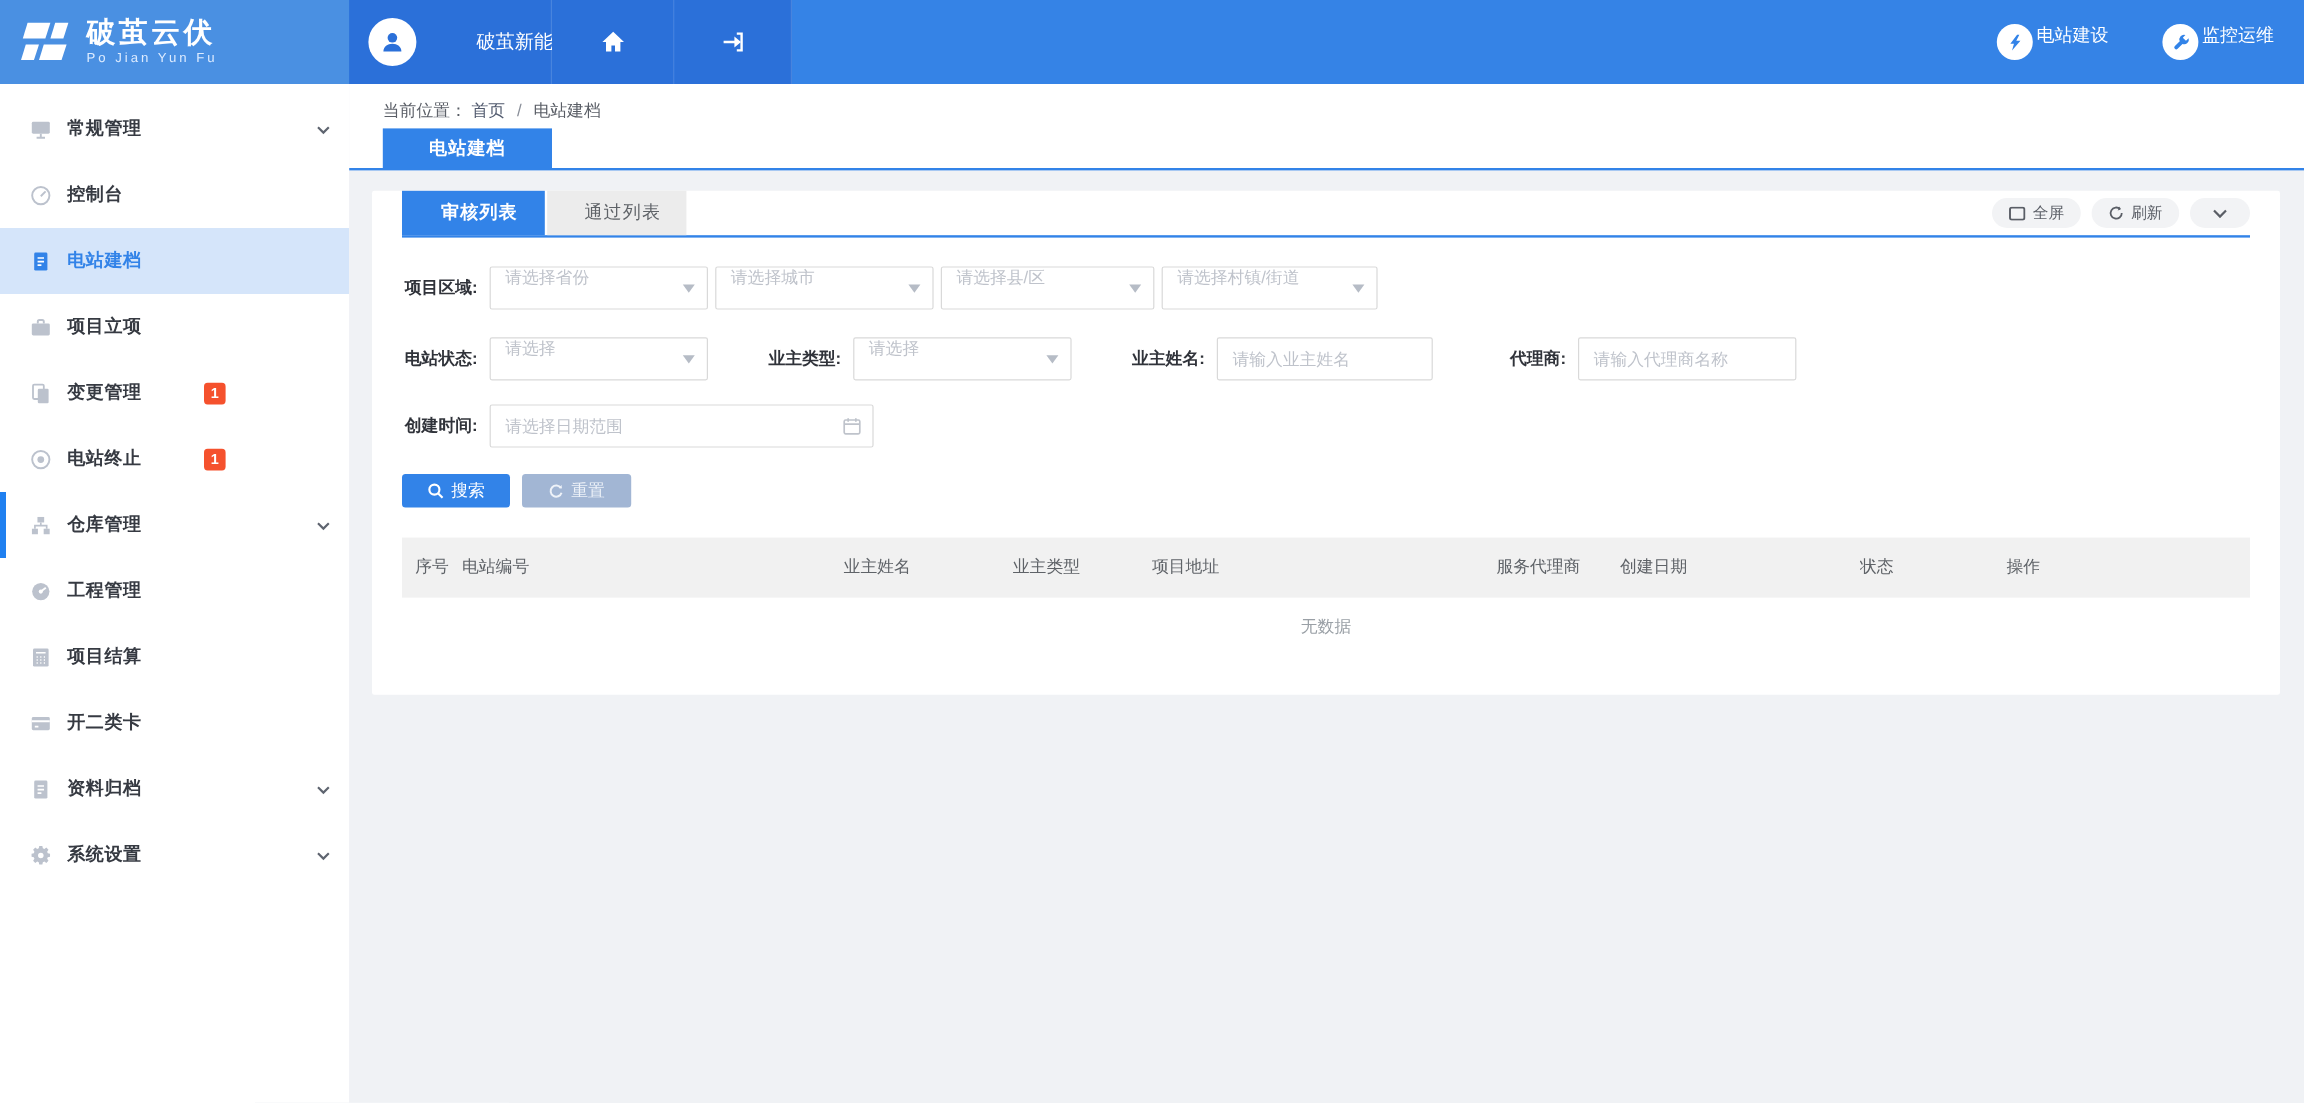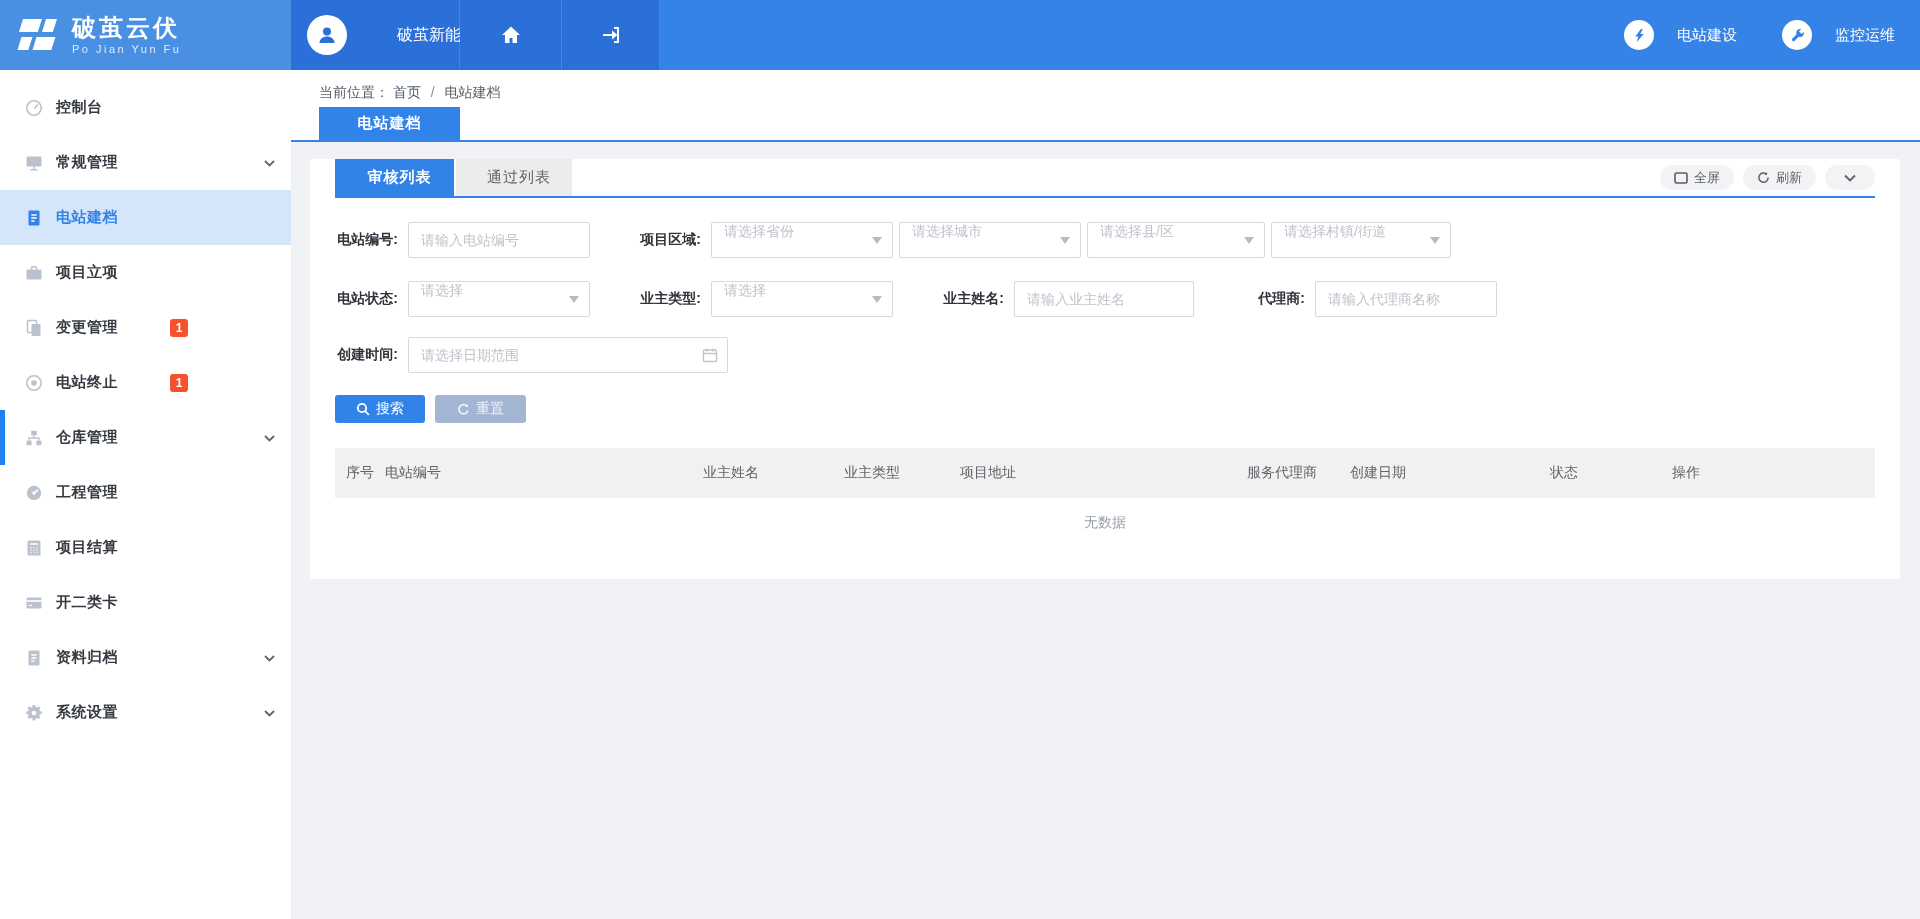--- a/index.html
+++ b/index.html
@@ -12,21 +12,21 @@
   .logo-mark { width:46px; height:38px; margin-right:10px; flex:none; }
   .logo-text .t1 { color:#fff; font-size:24px; font-weight:bold; letter-spacing:3px; line-height:26px; }
   .logo-text .t2 { color:#dcebff; font-size:11px; letter-spacing:2.5px; margin-top:2px; }
   .nav-sec { background:#2b70d9; display:flex; align-items:center; justify-content:center; border-right:1px solid rgba(255,255,255,.14); cursor:pointer; }
   .nav-user { width:169px; justify-content:flex-start; padding-left:16px;gap:38px; }
   .avatar { width:40px; height:40px; border-radius:50%; background:#fff; display:flex; align-items:center; justify-content:center; flex:none; }
   .nav-user .uname { color:#fff; font-size:16px; margin-left:12px; white-space:nowrap; }
   .nav-home { width:102px; } .nav-exit { width:98px; }
   .nav-spacer { flex:1; }
   .nav-right { display:flex; align-items:center; gap:45px; padding-right:25px; }
-  .shortcut { display:flex; align-items:center; gap:23px; cursor:pointer; }
+  .shortcut { display:flex; gap:3px; cursor:pointer; }
   .shortcut .circ { width:30px; height:30px; border-radius:50%; background:#fff; display:flex; align-items:center; justify-content:center; }
   .shortcut .sl { color:#fff; font-size:15px; white-space:nowrap; }
 
   
   .sidebar { position:absolute; top:70px; left:0; width:291px; bottom:0; background:#fff; padding-top:10px; }
   .side-item { position:relative; height:55px; display:flex; align-items:center; padding-left:24px; cursor:pointer; }
   .side-item .micon { width:20px; height:20px; margin-right:12px; flex:none; }
   .side-item .mlabel { font-size:15px; color:#363a42; font-weight:bold; letter-spacing:.5px; }
   .side-item.active { background:#d5e5fa; }
   .side-item.active .mlabel { color:#3283e8; }
@@ -146,35 +146,35 @@
         </span>
         <span class="sl">监控运维</span>
       </div>
     </div>
   </div>
 
   <div class="sidebar">
 
     <div class="side-item">
       <svg class="micon" viewBox="0 0 20 20">
-        <circle cx="10" cy="10" r="7.2" fill="none" stroke="#bcc2cd" stroke-width="1.6"></circle>
-        <path d="M10 10.5 14 6.5" stroke="#bcc2cd" stroke-width="1.6" fill="none"></path>
-      </svg>
-      <span class="mlabel">控制台</span>
-    </div>
-
-    <div class="side-item">
-      <svg class="micon" viewBox="0 0 20 20">
         <rect x="2.5" y="3.5" width="15" height="10" rx="1.2" fill="#bcc2cd"></rect>
         <path d="M10 13.5v3M6.5 16.8h7" stroke="#bcc2cd" stroke-width="1.6"></path>
       </svg>
       <span class="mlabel">常规管理</span>
       <svg class="side-chevron" viewBox="0 0 13 13">
         <path d="M2 4.5 6.5 9 11 4.5" fill="none" stroke="#5f6570" stroke-width="1.8"></path>
       </svg>
+    </div>
+
+    <div class="side-item">
+      <svg class="micon" viewBox="0 0 20 20">
+        <circle cx="10" cy="10" r="7.2" fill="none" stroke="#bcc2cd" stroke-width="1.6"></circle>
+        <path d="M10 10.5 14 6.5" stroke="#bcc2cd" stroke-width="1.6" fill="none"></path>
+      </svg>
+      <span class="mlabel">控制台</span>
     </div>
 
     <div class="side-item active">
       <svg class="micon" viewBox="0 0 20 20">
         <rect x="4.5" y="2.5" width="11" height="15" rx="1.2" fill="#3283e8"></rect>
         <path d="M7.3 7h5.4M7.3 10h5.4M7.3 13h3.2" stroke="#ffffff" stroke-width="1.4"></path>
       </svg>
       <span class="mlabel">电站建档</span>
     </div>
 
@@ -301,24 +301,20 @@
           </div>
           <div class="pill" style="width:50px; justify-content:center;">
             <svg width="12" height="8" viewBox="0 0 12 8">
               <path d="M1 1.5 6 6.5 11 1.5" fill="none" stroke="#5a5e66" stroke-width="1.8"></path>
             </svg>
           </div>
         </div>
       </div>
 
       <div class="frow r1">
-        <div class="fgroup">
-          <span class="flabel">电站编号:</span>
-          <input class="tbox w182" type="text" placeholder="请输入电站编号" style="">
-        </div>
         <div class="fgroup">
           <span class="flabel">项目区域:</span>
           <div class="selgrp">
             <div class="sel w182">
               <span>请选择省份</span>
               <span class="arrow"></span>
             </div>
             <div class="sel w182">
               <span>请选择城市</span>
               <span class="arrow"></span>

